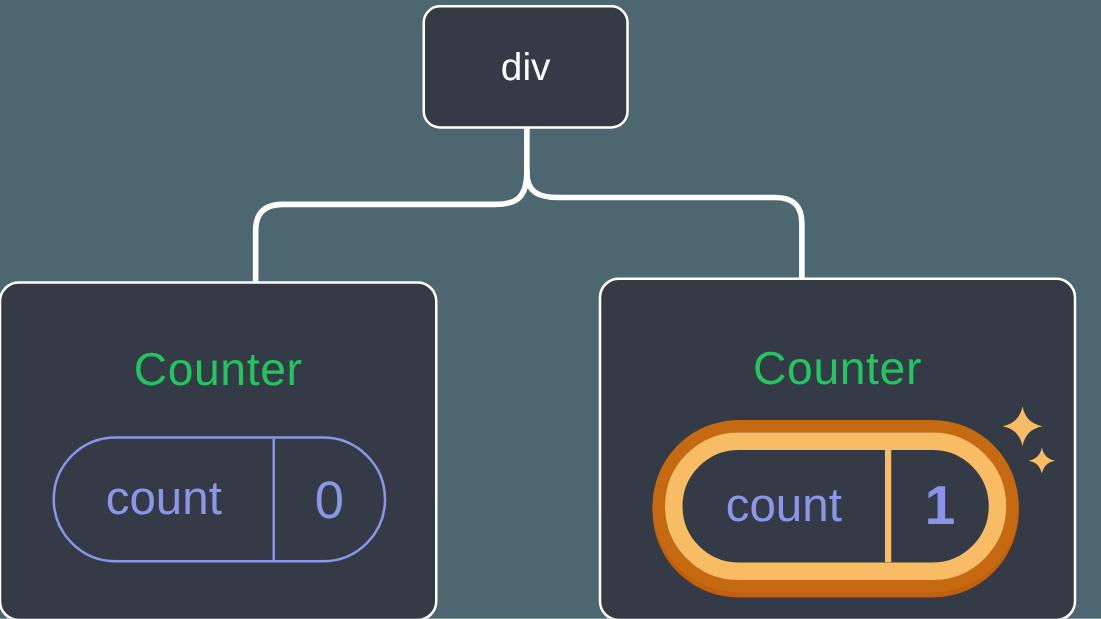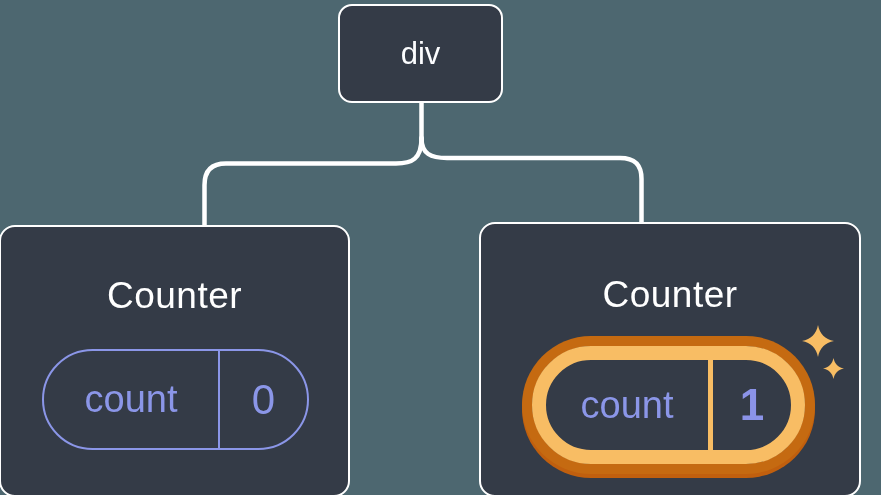--- a/index.html
+++ b/index.html
@@ -41,21 +41,21 @@
     border-radius: 16px;
   }
   .card-left  { left: -1px;  top: 225px; width: 351px; height: 272px; }
   .card-right { left: 479px; top: 222px; width: 382px; height: 275px; }
 
   .card-title {
     position: absolute;
     left: 0; right: 0;
     top: 48px;
     text-align: center;
-    color: #ffffff;
+    color: #22c55e;
     font-size: 37px;
     font-weight: 500;
     letter-spacing: 0.5px;
   }
   .card-right .card-title { top: 50px; }
 
   
   .pill {
     position: absolute;
     left: 41px; top: 122px;

